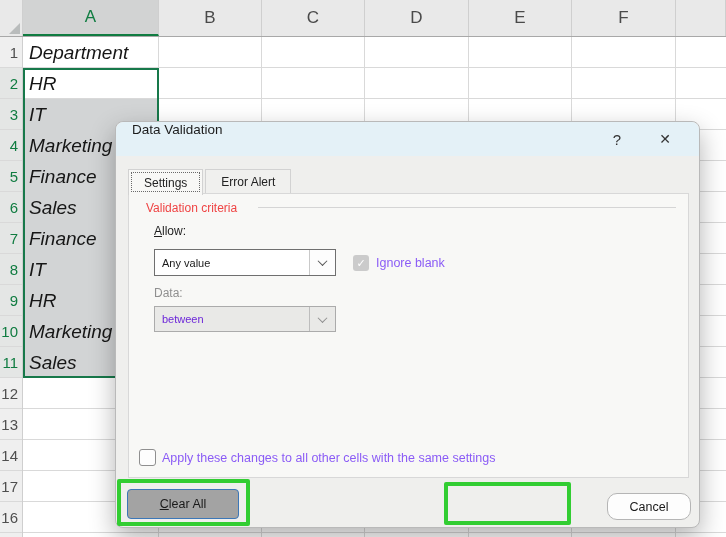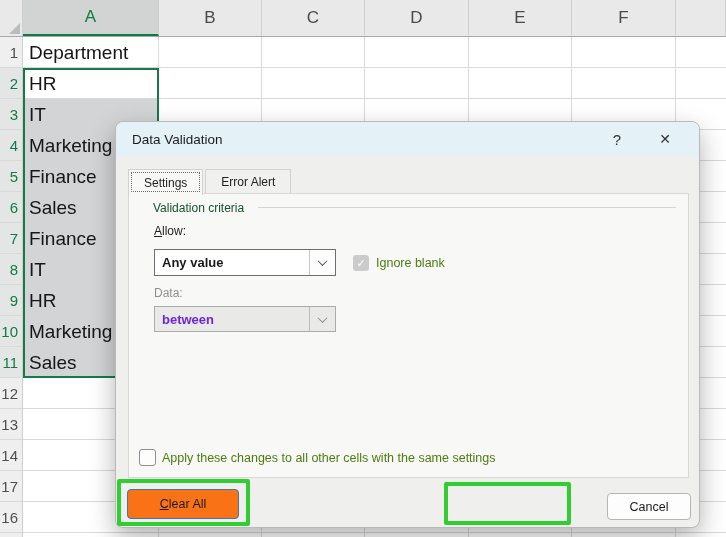--- a/index.html
+++ b/index.html
@@ -23,79 +23,79 @@
 
   .row-strip { position:absolute; left:0; top:37px; width:23px; bottom:0;
     background:#efefef; border-right:1px solid #cfcfcf; }
   .rowh { position:absolute; left:0; width:22px; height:31px; display:flex;
     align-items:center; justify-content:flex-end; padding-right:4px;
     font-size:15px; color:#4f4f4f; border-bottom:1px solid #d9d9d9; }
   .rowh.sel { color:#107c41; background:#e4e6e5; }
 
   .cellA { position:absolute; left:23px; width:136px; height:31px; overflow:hidden;
     font-size:19px; color:#161616; display:flex; align-items:center;
-    padding-left:6px; white-space:nowrap; }
+    padding-left:6px; white-space:nowrap;font-style:italic; }
   .sel-fill { position:absolute; left:23px; top:99px; width:136px; height:279px; background:#d2d4d5; }
   .sel-border { position:absolute; left:23px; top:68px; width:136px; height:310px;
     border:2px solid #17784a; pointer-events:none; }
 
   
   .dialog { position:absolute; left:115px; top:121px; width:585px; height:407px;
     background:#efefed; border:1px solid #b9b9b9; border-radius:8px;
     box-shadow:0 10px 26px rgba(0,0,0,.30); }
   .titlebar { position:absolute; left:0; top:0; right:0; height:34px;
-    background:#e4f1f7; border-radius:8px 8px 0 0; display:flex; align-items:center; }
+    background:#e4f1f7; border-radius:8px 8px 0 0; display:flex; }
   .title { font-size:13.5px; color:#1c1c1c; margin-left:16px; }
   .tb-btn { position:absolute; top:0; width:40px; height:34px; display:flex;
     align-items:center; justify-content:center; font-size:15px; color:#333; cursor:default; }
   .tb-help { right:62px; }
   .tb-close { right:14px; font-size:14px; }
 
   .tabs { position:absolute; left:12px; top:47px; display:flex; }
   .tab { height:25px; padding:0 15px; display:flex; align-items:center;
     font-size:12px; color:#222; background:#f0f0ee;
     border:1px solid #d2d2d2; border-bottom:none; margin-right:2px; }
   .tab.active { background:#f8f8f6; height:26px; position:relative; z-index:3;
     outline:1px dotted #6a6a6a; outline-offset:-4px; }
 
   .panel { position:absolute; left:12px; top:71px; width:561px; height:285px;
     background:#f8f8f6; border:1px solid #d8d8d8; z-index:2; }
-  .group-label { position:absolute; left:24px; top:7px; font-size:12px; color:#14532d; }
+  .group-label { position:absolute; left:17px; top:7px; font-size:12px; color:#ef4444; }
   .group-rule { position:absolute; left:129px; right:12px; top:13px; height:1px; background:#d5d5d5; }
   .fld-label { position:absolute; font-size:12px; color:#1e1e1e; }
   .fld-label .u { text-decoration:underline; }
   .fld-label.disabled { color:#8f8f8f; }
 
   .combo { position:absolute; left:25px; width:182px; height:27px; background:#fff;
     border:1px solid #6f6f6f; display:flex; align-items:center; }
-  .combo .val { flex:1; font-size:13px; color:#1a1a1a; padding-left:7px; white-space:nowrap;font-weight:bold; }
+  .combo .val { flex:1; font-size:11px; color:#1a1a1a; padding-left:7px; white-space:nowrap; }
   .combo .drop { width:26px; height:100%; border-left:1px solid #c9c9c9;
     display:flex; align-items:center; justify-content:center; background:#fdfdfd; }
   .chev { width:7px; height:7px; border-right:1.6px solid #555; border-bottom:1.6px solid #555;
     transform:rotate(45deg) translate(-1px,-1px); }
   .combo.disabled { background:#e9e9e7; border-color:#ababab; }
   .combo.disabled .val { color:#6d28d9; }
   .combo.disabled .drop { background:#e9e9e7; border-left-color:#bdbdbd; }
   .combo.disabled .chev { border-color:#8f8f8f; }
 
   .chk { position:absolute; border-radius:3px; }
   .chk.checked-disabled { width:16px; height:16px; background:#cbcbcb;
     display:flex; align-items:center; justify-content:center;
     color:#ffffff; font-size:11px; }
   .chk.empty { width:17px; height:17px; background:#fdfdfd; border:1px solid #8f8f8f; }
-  .chk-label { position:absolute; font-size:12.5px; color:#4d7c0f; white-space:nowrap; }
+  .chk-label { position:absolute; font-size:12.5px; color:#8b5cf6; white-space:nowrap; }
 
   .btn { position:absolute; display:flex; align-items:center; justify-content:center;
     font-size:12.5px; color:#1a1a1a; border-radius:4px; background:#fdfdfd;
     border:1px solid #b5b5b5; cursor:default; }
   .btn .u { text-decoration:underline; }
   .btn-clear { left:11px; top:367px; width:112px; height:30px;
-    background:#f97316; border:1px solid #3c77b8; }
+    background:#a3a3a3; border:1px solid #3c77b8; }
   .btn-ok { left:337px; top:369px; width:113px; height:27px; border:1px solid #3c77b8; }
-  .btn-cancel { left:491px; top:371px; width:84px; height:27px; }
+  .btn-cancel { left:491px; top:371px; width:84px; height:27px;border-radius:10px; }
 
   
   .hl { position:absolute; border:4px solid #32cd32; border-radius:2px; z-index:10; pointer-events:none; }
   .hl-clear { left:117px; top:479px; width:133px; height:47px; }
   .hl-ok { left:444px; top:482px; width:127px; height:43px; }
 </style>
 </head>
 <body>
 
 <div id="stage">

